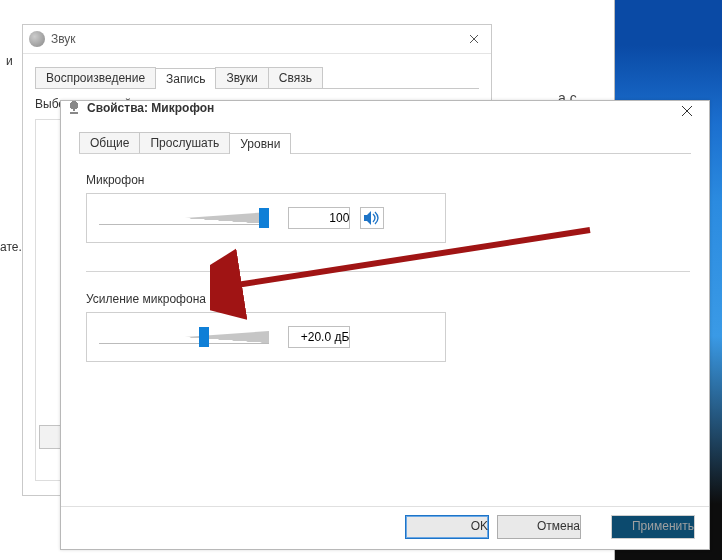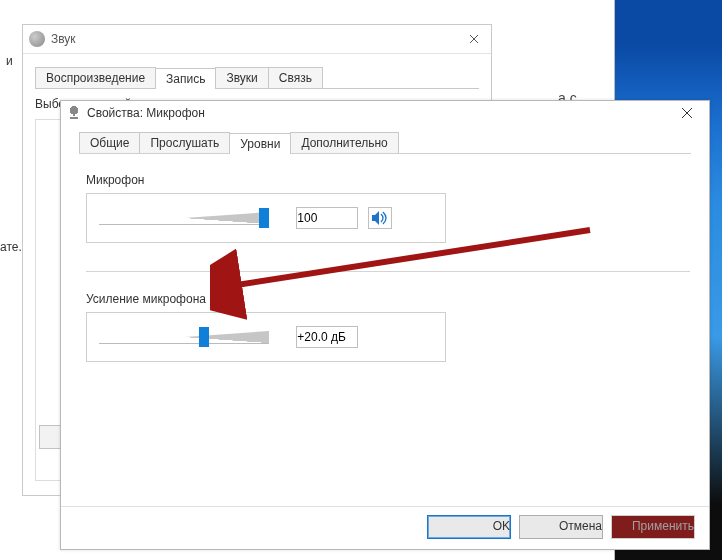--- a/index.html
+++ b/index.html
@@ -21,48 +21,48 @@
   .tab{border:1px solid #c8c8c8;border-bottom:none;padding:3px 10px;background:#fff;margin-right:-1px;color:#333;}
   .tab.inactive{background:#f5f5f5;}
   .tab.active{background:#fff;position:relative;top:1px;text-align:center;}
   .tab-under{height:1px;background:#c8c8c8;margin:0 12px;}
   .wb-prompt{margin:8px 12px;color:#333;}
   .wb-body{margin:4px 12px 0 12px;height:360px;border:1px solid #ddd;}
   .wb-btnline{position:absolute;left:16px;bottom:46px;width:20px;height:22px;border:1px solid #c2c2c2;background:#f2f2f2;}
 
   
   .win-front{position:absolute;left:60px;top:100px;width:648px;height:448px;background:#fff;border:1px solid #b8b8b8;box-shadow:0 0 3px rgba(0,0,0,.15);}
-  .wf-title{display:flex;align-items:center;height:24px;padding:0 6px;}
+  .wf-title{display:flex;height:24px;padding:0 6px;font-weight:bold;}
   .mic-ic{width:14px;height:14px;margin-right:6px;background:
      radial-gradient(circle at 50% 30%, #888 0 35%, transparent 36%),
      linear-gradient(#888,#888) center 60%/2px 5px no-repeat,
      linear-gradient(#888,#888) center 90%/8px 2px no-repeat;}
   .wf-title .ttext{flex:1;color:#333;}
   .wf-close{width:32px;height:20px;display:flex;align-items:center;justify-content:center;font-size:14px;color:#333;}
 
   .wf-tabs{display:flex;align-items:flex-end;height:22px;margin:6px 0 0 18px;}
   .wf-tabline{height:1px;background:#cfcfcf;margin:0 18px;}
 
   .panel{margin:10px 18px 0 24px;border:1px solid transparent;}
   .group-label{color:#333;margin:8px 0 6px 0;}
   .slider-box{position:relative;height:28px;width:170px;display:inline-block;vertical-align:middle;}
   .slider-track{position:absolute;left:0;right:0;top:20px;height:1px;background:#bbb;}
   .slider-wedge{position:absolute;left:0;top:8px;width:100%;height:12px;
      background:linear-gradient(to top right,transparent 49.5%,#c6c6c6 50%);
      clip-path:polygon(0 100%,100% 0,100% 100%);}
   .slider-thumb{position:absolute;top:4px;width:10px;height:20px;background:#0f7fd7;}
-  .valbox{display:inline-block;width:60px;height:20px;border:1px solid #bfbfbf;text-align:left;line-height:20px;margin-left:24px;vertical-align:middle;background:#fff;}
+  .valbox{display:inline-block;width:60px;height:20px;border:1px solid #bfbfbf;text-align:right;line-height:20px;margin-left:16px;vertical-align:middle;background:#fff;}
   .spk{display:inline-block;width:22px;height:20px;border:1px solid #bfbfbf;margin-left:6px;vertical-align:middle;position:relative;background:#fff;}
   .spk svg{position:absolute;left:2px;top:2px;}
   .divider{height:1px;background:#d4d4d4;margin:28px 0 20px 0;}
 
   .buttons{position:absolute;right:14px;bottom:10px;display:flex;gap:8px;}
   .btn{width:82px;height:22px;border:1px solid #adadad;background:#e9e9e9;text-align:right;line-height:20px;color:#333;}
   .btn.default{border:1px solid #1e74c7;box-shadow:inset 0 0 0 1px #6aa8e6;}
-  .btn.disabled{color:#a0a0a0;border-color:#cfcfcf;background:#7f1d1d;}
+  .btn.disabled{color:#a0a0a0;border-color:#cfcfcf;background:#0c4a6e;margin-left:22px;}
   .btn-divider-top{position:absolute;left:0;right:0;bottom:42px;height:1px;background:#e0e0e0;}
 
   
   .arrow{position:absolute;pointer-events:none;}
 </style>
 </head>
 <body>
 
 <div class="stage">
   <div class="desktop-right"></div>
@@ -101,21 +101,20 @@
         <svg width="12" height="12" viewBox="0 0 12 12">
             <path d="M1 1 L11 11 M11 1 L1 11" stroke="#333" stroke-width="1"></path>
           </svg>
       </div>
     </div>
 
     <div class="wf-tabs">
       <div class="tab inactive">Общие</div>
       <div class="tab inactive">Прослушать</div>
       <div class="tab active">Уровни</div>
-      <div class="tab inactive">Дополнительно</div>
     </div>
     <div class="wf-tabline"></div>
 
     <div class="panel">
 
       <div class="group-label">Микрофон</div>
       <div style="border:1px solid #cfcfcf;padding:10px 12px;width:334px;">
         <div class="slider-box">
           <div class="slider-wedge"></div>
           <div class="slider-track"></div>

